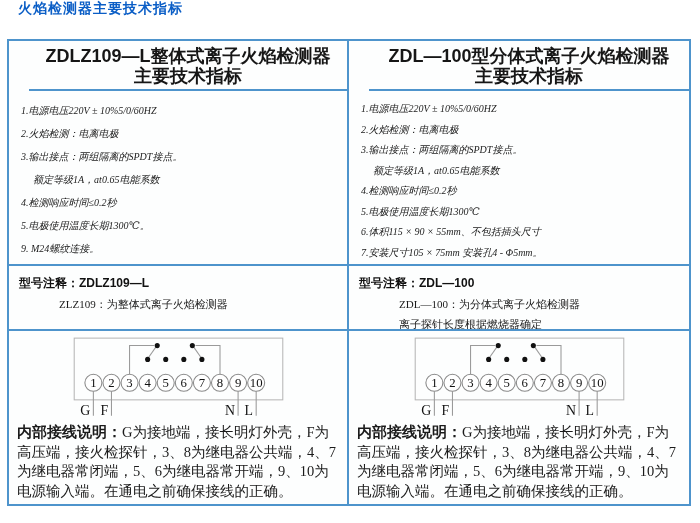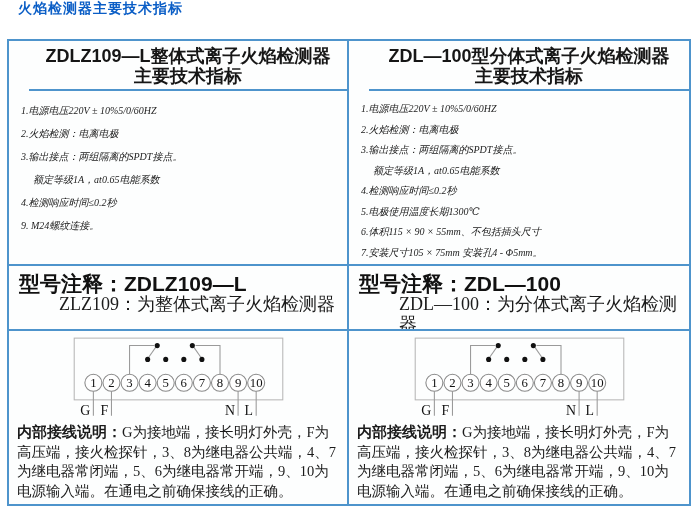--- a/index.html
+++ b/index.html
@@ -14,23 +14,23 @@
   .bdr{border-right:2px solid #4e94cc;}
   .bdb{border-bottom:2px solid #4e94cc;}
   .hdr{font-family:"Liberation Sans","DejaVu Sans",sans-serif;font-weight:bold;font-size:18px;
        text-align:center;padding-top:5px;line-height:20px;color:#161616;margin-left:20px;}
   .specs{padding:8px 4px 0 12px;font-size:10px;font-style:italic;}
   .specs-a .spec-line{line-height:23px;}
   .specs-b .spec-line{line-height:20.5px;}
   .spec-line{white-space:nowrap;}
   .indent{padding-left:12px;}
   .model{padding:7px 6px 0 10px;}
-  .model-label{font-family:"Liberation Sans","DejaVu Sans",sans-serif;font-weight:bold;font-size:21px;
+  .model-label{font-family:"Liberation Sans","DejaVu Sans",sans-serif;font-weight:bold;font-size:12px;
        line-height:21px;color:#111;}
-  .model-line{font-size:18px;line-height:20px;padding-left:40px;}
+  .model-line{font-size:11px;line-height:20px;padding-left:40px;}
   .bottom-cell{padding-top:5px;}
   .diagram{display:block;margin:0 auto;}
   .wiring{margin:3px 8px 0 8px;font-size:14.5px;line-height:19.5px;}
   .wiring-label{font-family:"Liberation Sans","DejaVu Sans",sans-serif;font-weight:bold;font-size:15px;text-align:center;}
   .term-circle{fill:#ffffff;stroke:#8a8a8a;stroke-width:1;}
   .term-num{font-family:"Liberation Serif","DejaVu Serif",serif;font-size:12px;fill:#111;text-anchor:middle;}
   .pin-label{font-family:"Liberation Serif","DejaVu Serif",serif;font-size:13px;fill:#111;text-anchor:end;}
   .wire{stroke:#9a9a9a;stroke-width:1;fill:none;}
   .contact-dot{fill:#111;}
   .diag-box{fill:none;stroke:#b8b8b8;stroke-width:1;}
@@ -50,20 +50,21 @@
     <div>ZDL—100型分体式离子火焰检测器</div>
     <div>主要技术指标</div>
   </div>
 
   <div class="c bdr bdb specs specs-a">
     <div class="spec-line">1.电源电压220V ± 10%5/0/60HZ</div>
     <div class="spec-line">2.火焰检测：电离电极</div>
     <div class="spec-line">3.输出接点：两组隔离的SPDT接点。</div>
     <div class="spec-line indent">额定等级1A，at0.65电能系数</div>
     <div class="spec-line">4.检测响应时间≤0.2秒</div>
+    <div class="spec-line">5.电极使用温度长期1300℃。</div>
     <div class="spec-line">9. M24螺纹连接。</div>
   </div>
   <div class="c bdb specs specs-b">
     <div class="spec-line">1.电源电压220V ± 10%5/0/60HZ</div>
     <div class="spec-line">2.火焰检测：电离电极</div>
     <div class="spec-line">3.输出接点：两组隔离的SPDT接点。</div>
     <div class="spec-line indent">额定等级1A，at0.65电能系数</div>
     <div class="spec-line">4.检测响应时间≤0.2秒</div>
     <div class="spec-line">5.电极使用温度长期1300℃</div>
     <div class="spec-line">6.体积115 × 90 × 55mm、不包括插头尺寸</div>

